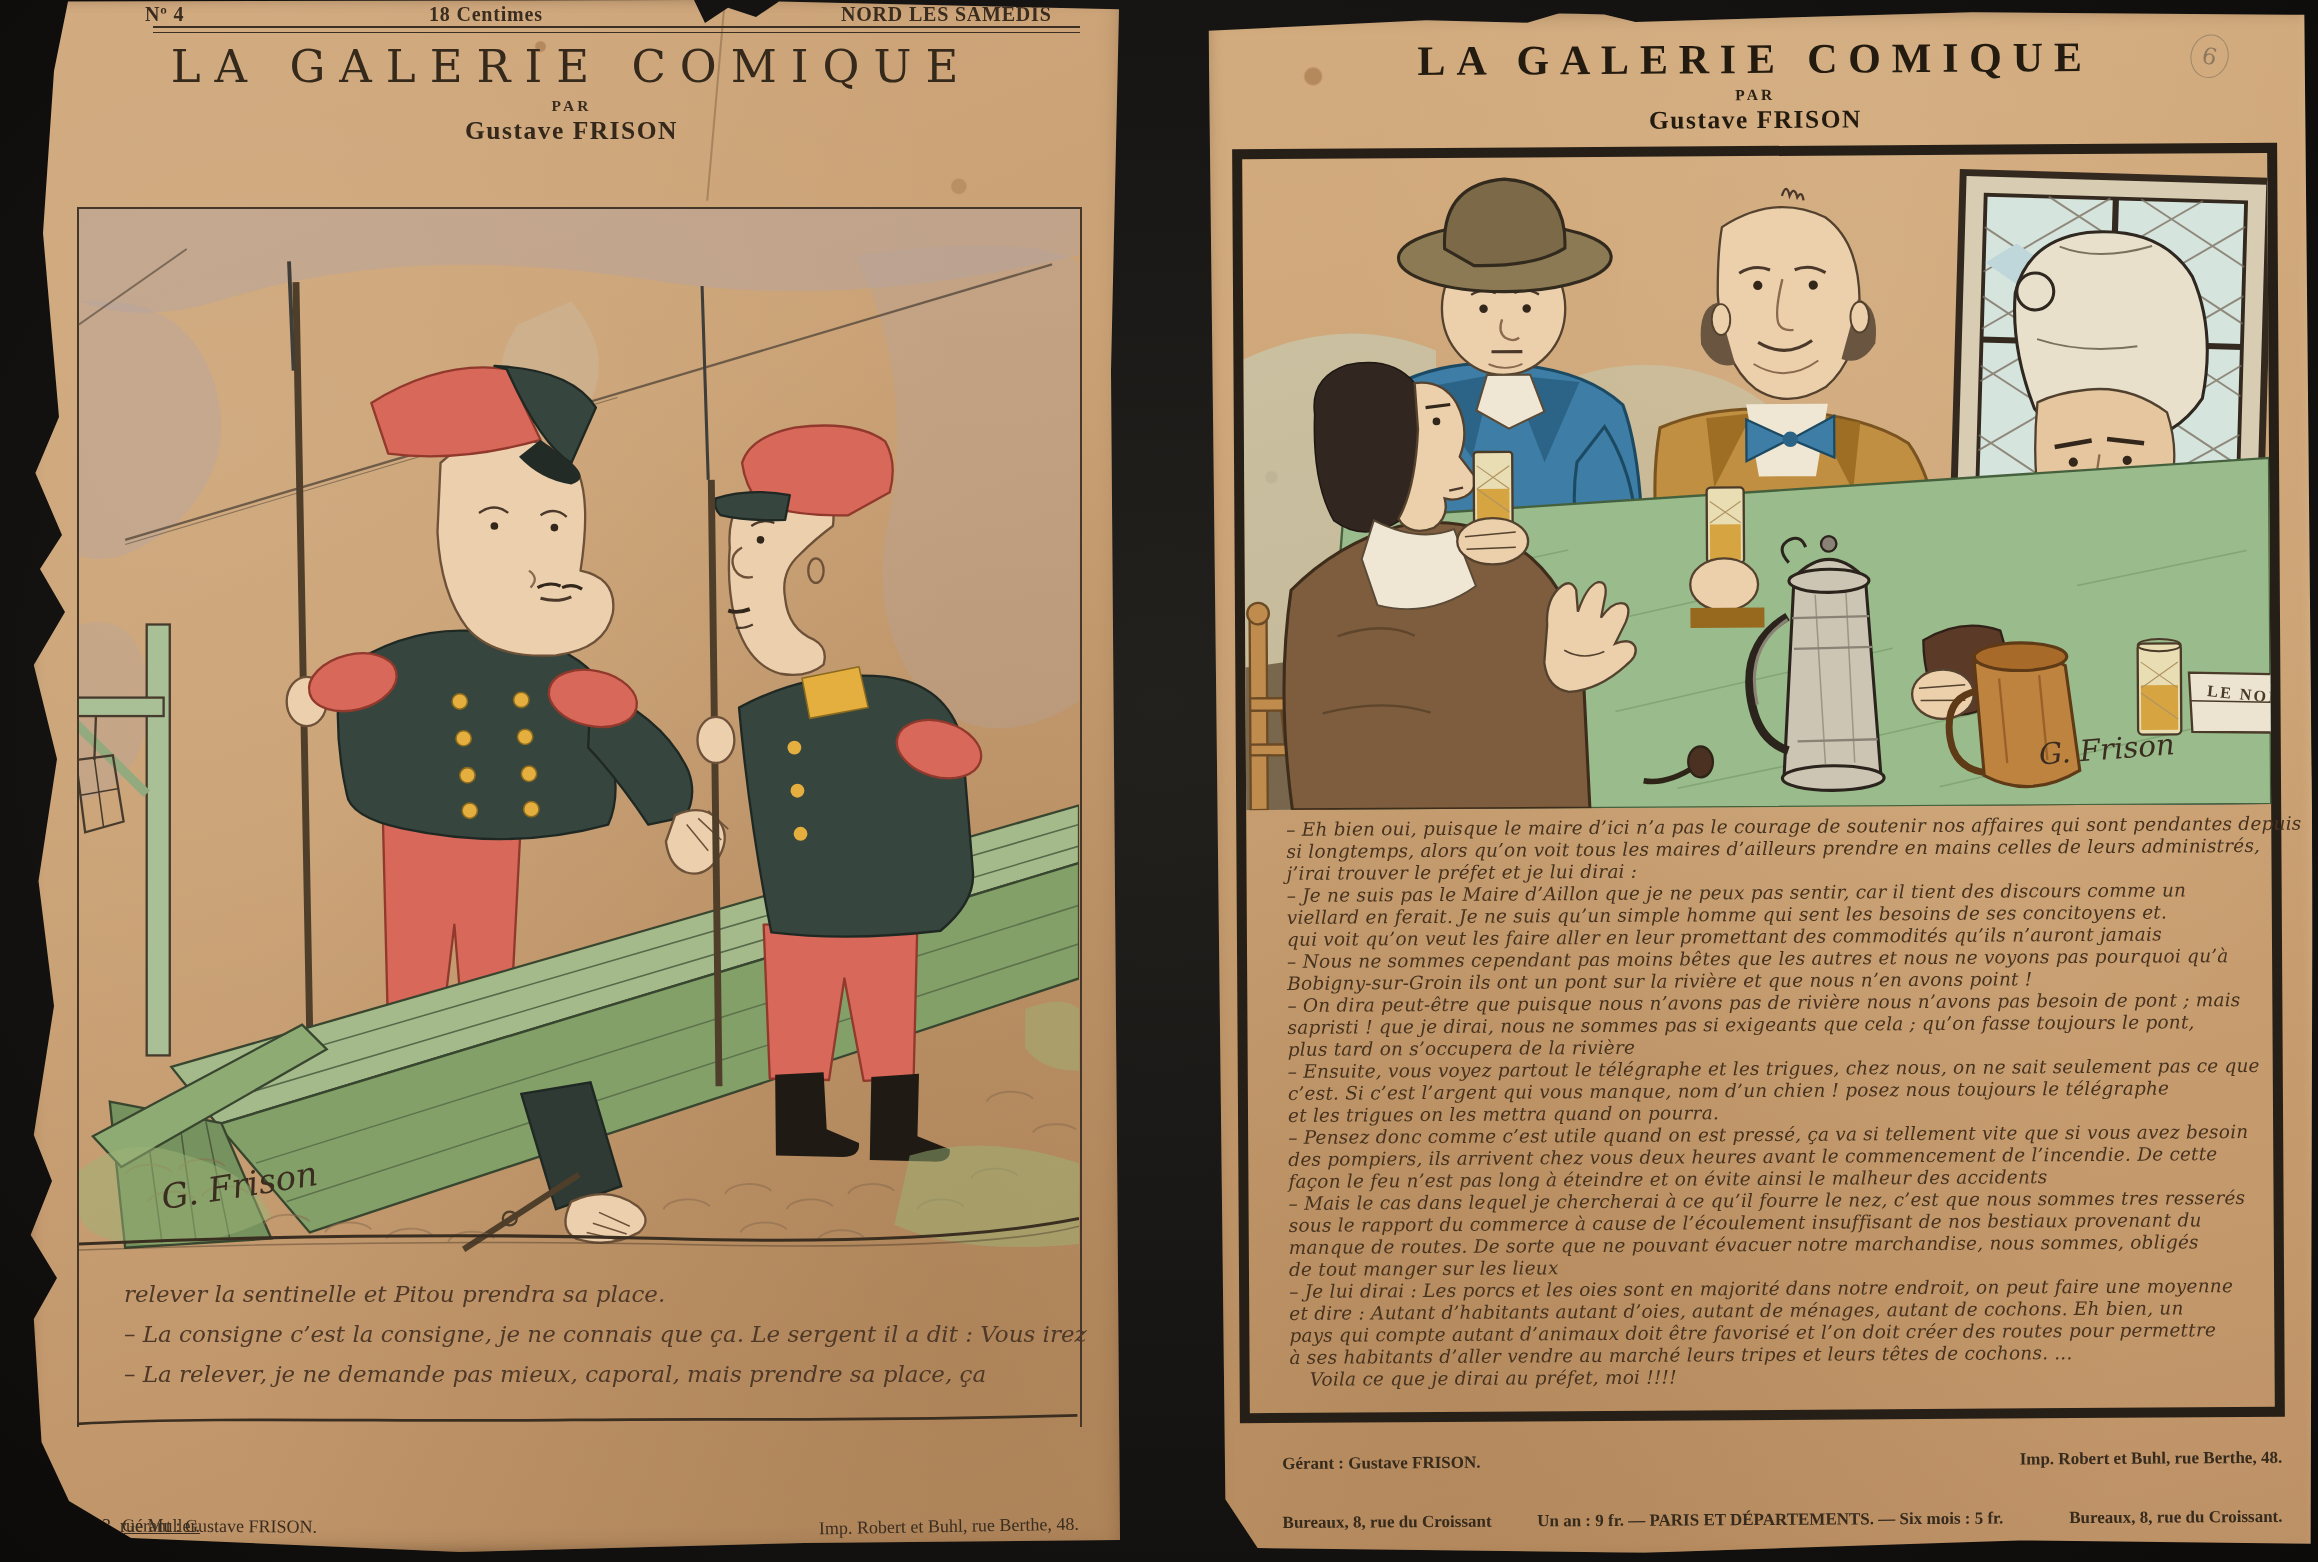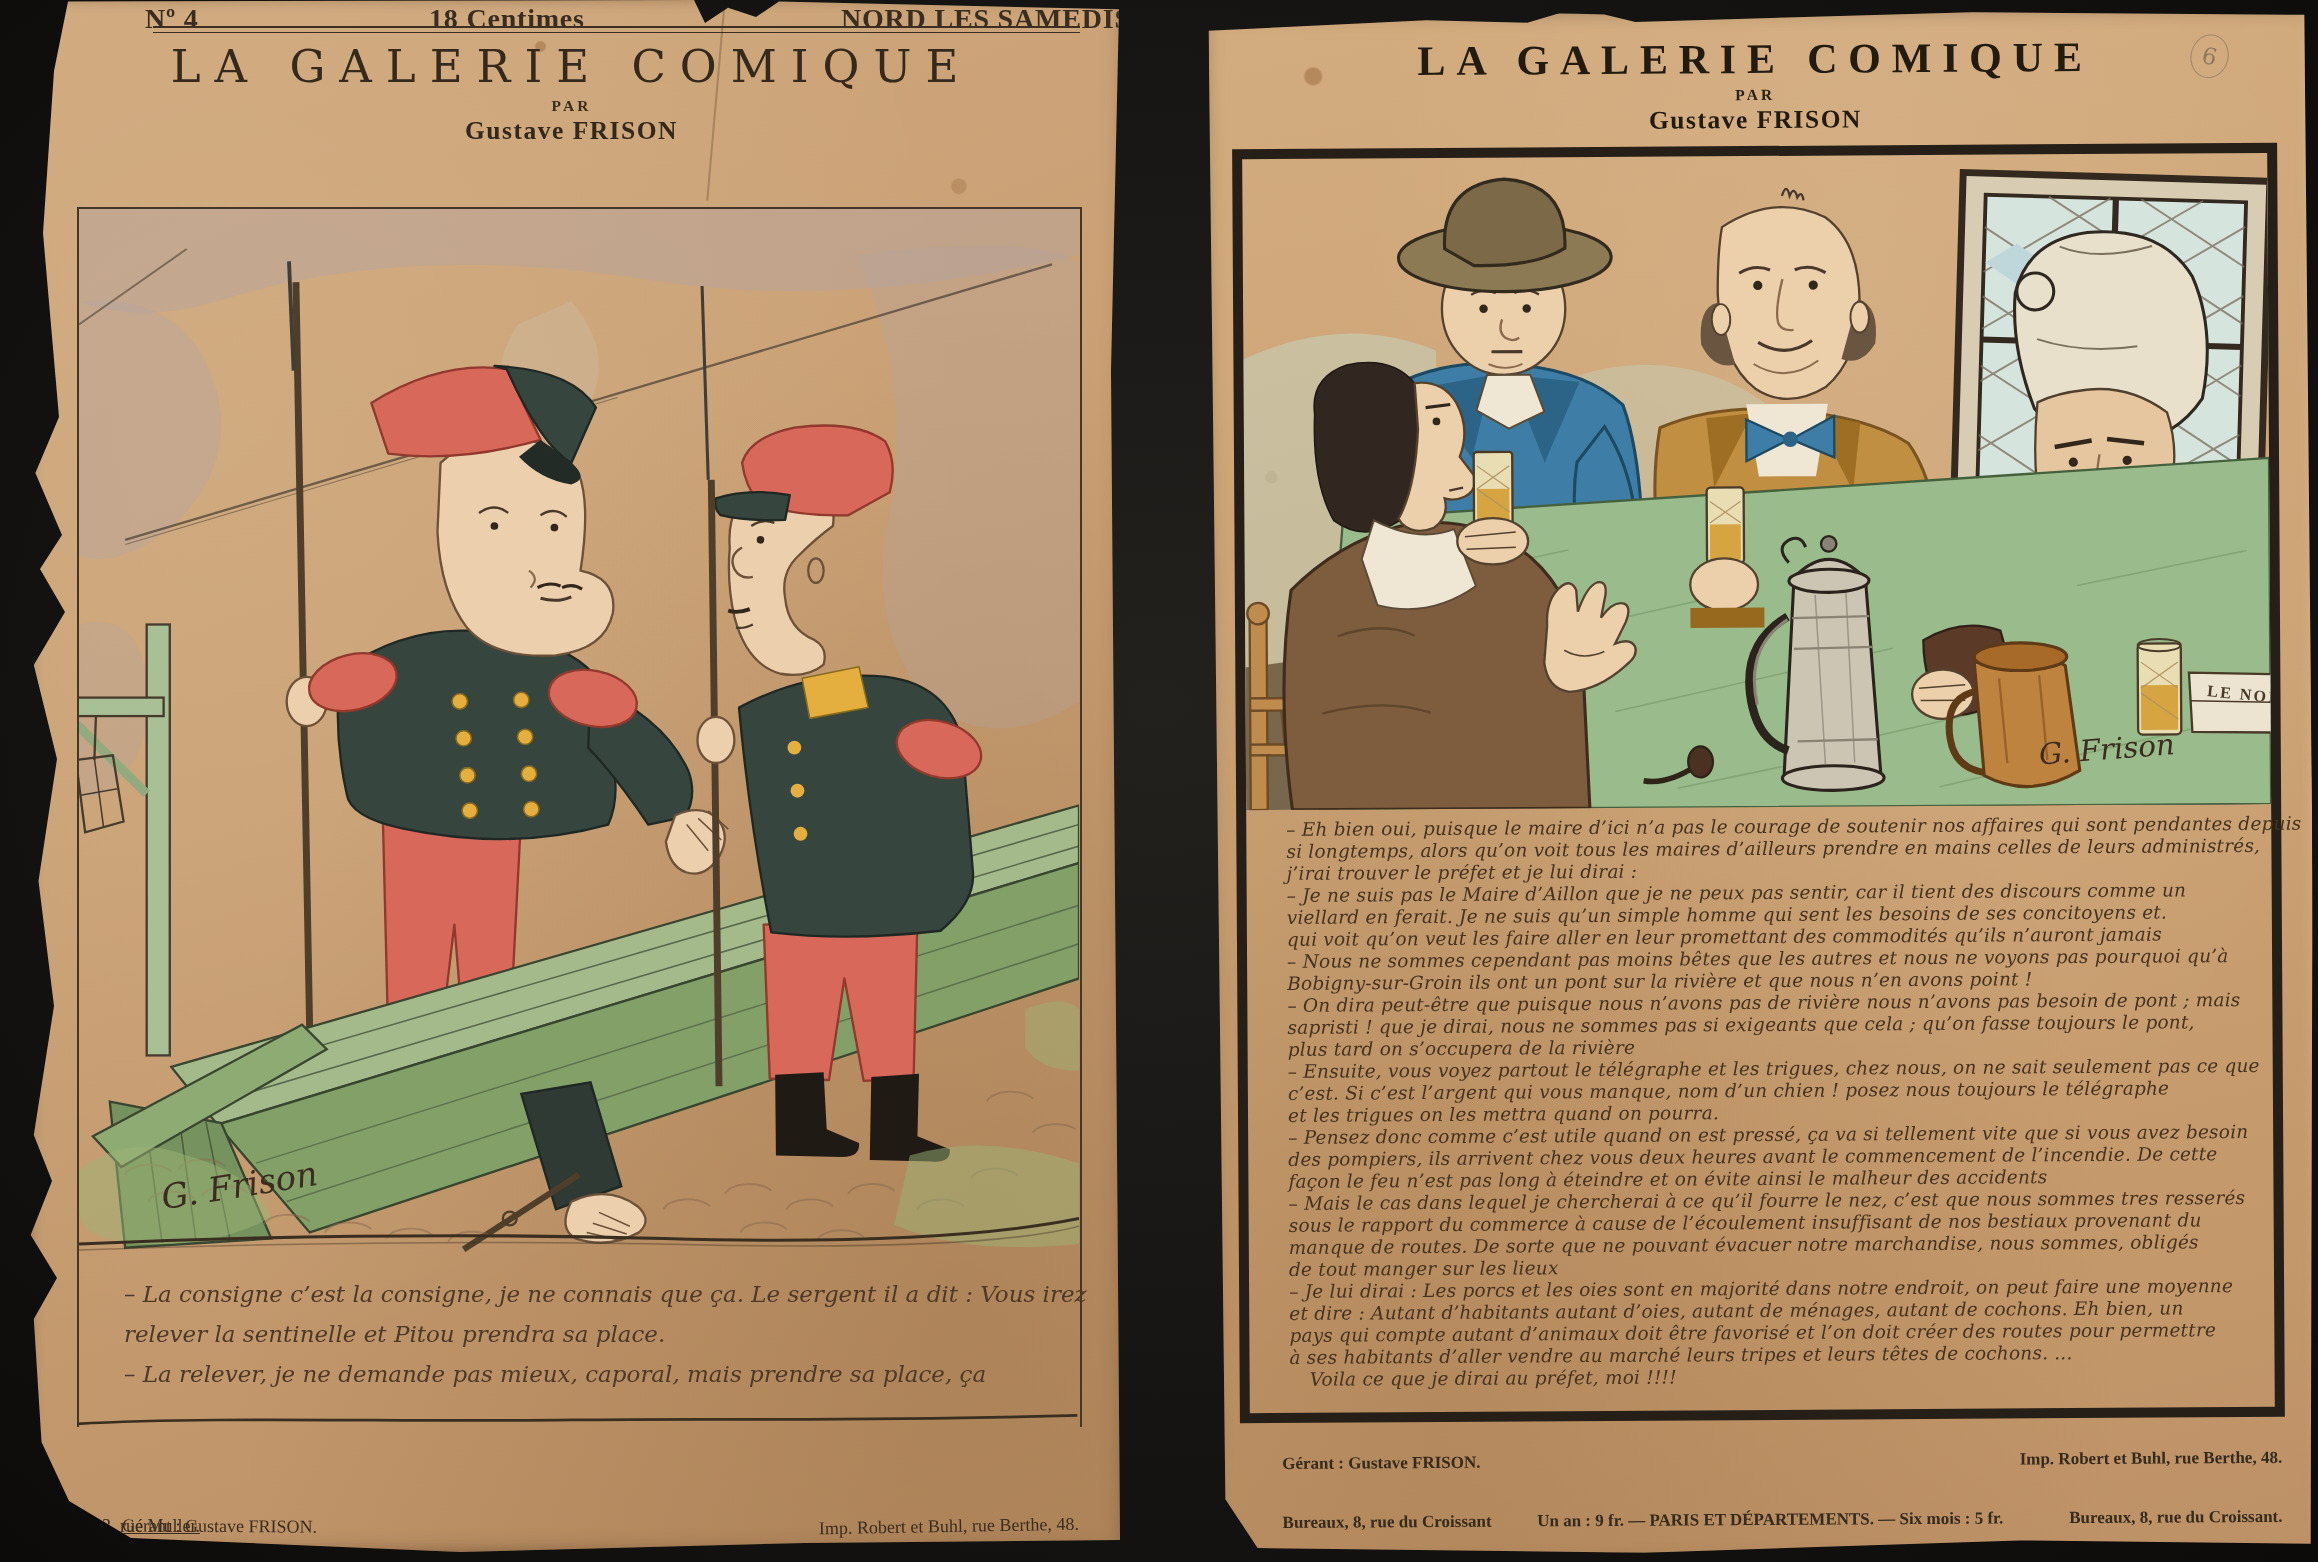--- a/index.html
+++ b/index.html
@@ -16,21 +16,21 @@
     left:23px;top:0;width:1101px;height:1553px;
     background:
       radial-gradient(circle at 47% 3%, rgba(130,80,35,.35) 0 4.6px, transparent 6.2px),
       radial-gradient(circle at 85% 12%, rgba(130,85,40,.25) 0 7px, transparent 8.5px),
       radial-gradient(ellipse at 18% 28%, rgba(255,238,205,.10), transparent 60%),
       radial-gradient(ellipse at 85% 85%, rgba(110,70,30,.20), transparent 55%),
       linear-gradient(158deg,#cfa77c 0%,#c9a074 45%,#c0956a 80%,#b98e63 100%);
     clip-path:polygon(45px 1.5px,671px 0px,682px 23px,705px 7.7px,733px 17px,756px 1.5px,1096px 9.3px,1088px 371px,1097px 1540px,782px 1543px,437px 1552px,108px 1538px,46px 1501px,18.5px 1442px,10.8px 1319px,34px 1278px,7.7px 1235px,29px 1181px,10.8px 1135px,31px 1006px,15.5px 881px,34px 759px,10.8px 665px,42px 612px,17px 569px,39px 535px,12.4px 473px,36px 417px,20px 233px,31px 71px);
     box-shadow:inset 9.3px 0 17px -7.7px rgba(45,28,12,.6), inset -6.2px -6.2px 23px -9.3px rgba(60,38,16,.5);
   }
-  .lp-hdr{top:3.1px;font-size:28px;font-weight:bold;color:#3a2d20;letter-spacing:0.8px;white-space:nowrap;}
+  .lp-hdr{top:3.1px;font-size:20px;font-weight:bold;color:#3a2d20;letter-spacing:0.8px;white-space:nowrap;}
   .hdr-no{left:122px;}
   .hdr-price{left:406px;}
   .hdr-freq{left:818px;}
   .rule{left:130px;width:927px;height:0;border-top:2.3px solid #3b2f23;}
   .rule2{border-top-width:1.5px;}
   .lp-title{left:46px;width:1005px;top:40px;text-align:center;font-size:45px;letter-spacing:14px;color:#35291c;font-family:"DejaVu Serif",serif;white-space:nowrap;}
   .lp-par{left:46px;width:1005px;top:97px;text-align:center;font-size:15.5px;font-weight:bold;letter-spacing:3.1px;color:#3a2d20;}
   .lp-author{left:46px;width:1005px;top:116px;text-align:center;font-size:25.5px;font-weight:bold;letter-spacing:1.5px;color:#34281b;}
   .lp-frame{left:54px;top:207px;width:1005px;height:1220px;border:2.3px solid #44372a;border-bottom:none;box-sizing:border-box;}
   .lp-frame svg.illus{left:0;top:0;}
@@ -205,22 +205,22 @@
 
       <path d="M0,1250 Q60,1200 140,1230 Q230,1255 250,1310 Q180,1350 80,1345 Q0,1340 0,1300 Z" fill="#9cb375" opacity=".5"></path>
       <path d="M1080,1230 Q1180,1200 1300,1240 L1300,1345 Q1150,1360 1060,1320 Z" fill="#9cb375" opacity=".5"></path>
       <path d="M1230,1040 Q1280,1020 1300,1040 L1300,1120 Q1250,1120 1230,1090 Z" fill="#9cb375" opacity=".45"></path>
 
       <path d="M0,1345 Q400,1328 760,1338 T1300,1312" stroke="#3a2e21" stroke-width="4" fill="none"></path>
       <path d="M0,1353 Q420,1338 800,1346 T1300,1322" stroke="#3a2e21" stroke-width="2" fill="none" opacity=".4"></path>
       <text class="sig" x="110" y="1300" font-size="44" transform="rotate(-9 110 1300)">G. Frison</text>
     </svg>
     <div class="lp-caption">
+        <div class="tline">relever la sentinelle et Pitou prendra sa place.</div>
         <div class="tline">– La consigne c’est la consigne, je ne connais que ça. Le sergent il a dit : Vous irez</div>
-        <div class="tline">relever la sentinelle et Pitou prendra sa place.</div>
         <div class="tline">– La relever, je ne demande pas mieux, caporal, mais prendre sa place, ça</div>
       </div>
     <svg class="wavy" width="1005" height="15.5" viewBox="0 0 1300 20">
       <path d="M0,14 C180,4 420,12 640,9 S1000,12 1294,3" stroke="#3a2e21" stroke-width="3.5" fill="none"></path>
     </svg>
   </div>
 
   <div class="lp-foot lf-left">Gérant : Gustave FRISON.</div>
   <div class="lp-foot lf-center">Bureaux, 23, rue Muller.</div>
   <div class="lp-foot lf-right">Imp. Robert et Buhl, rue Berthe, 48.</div>

